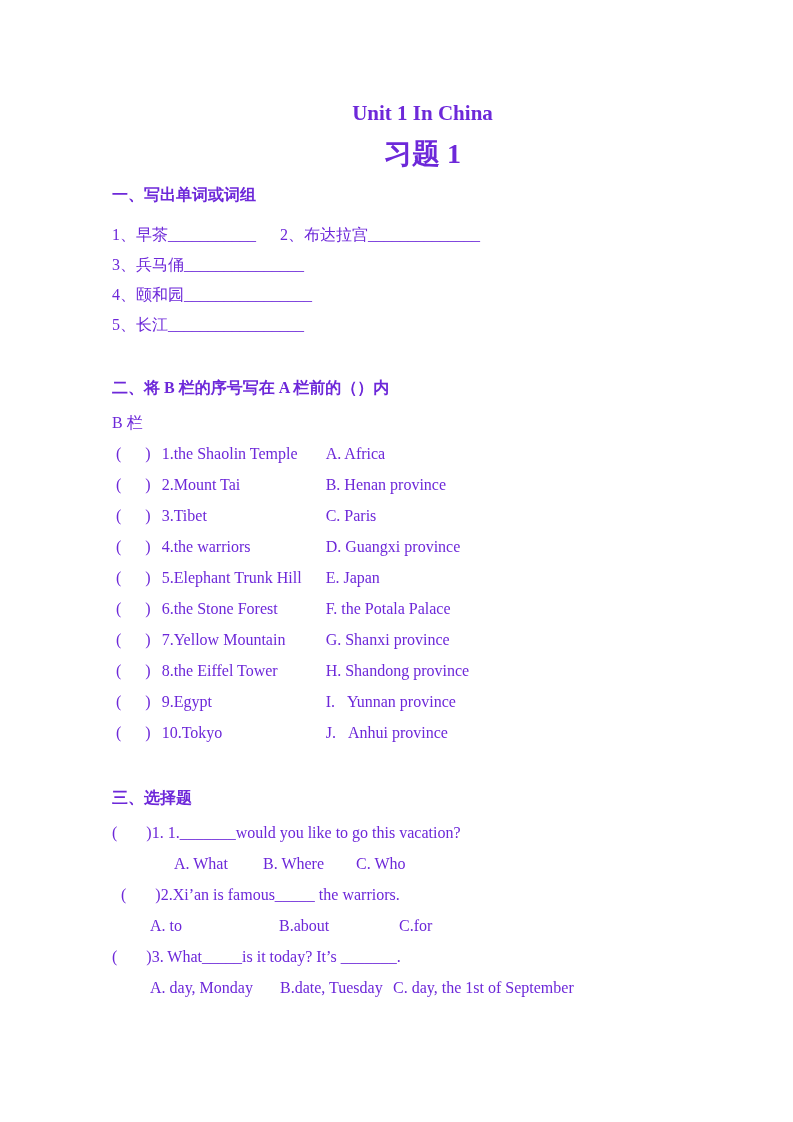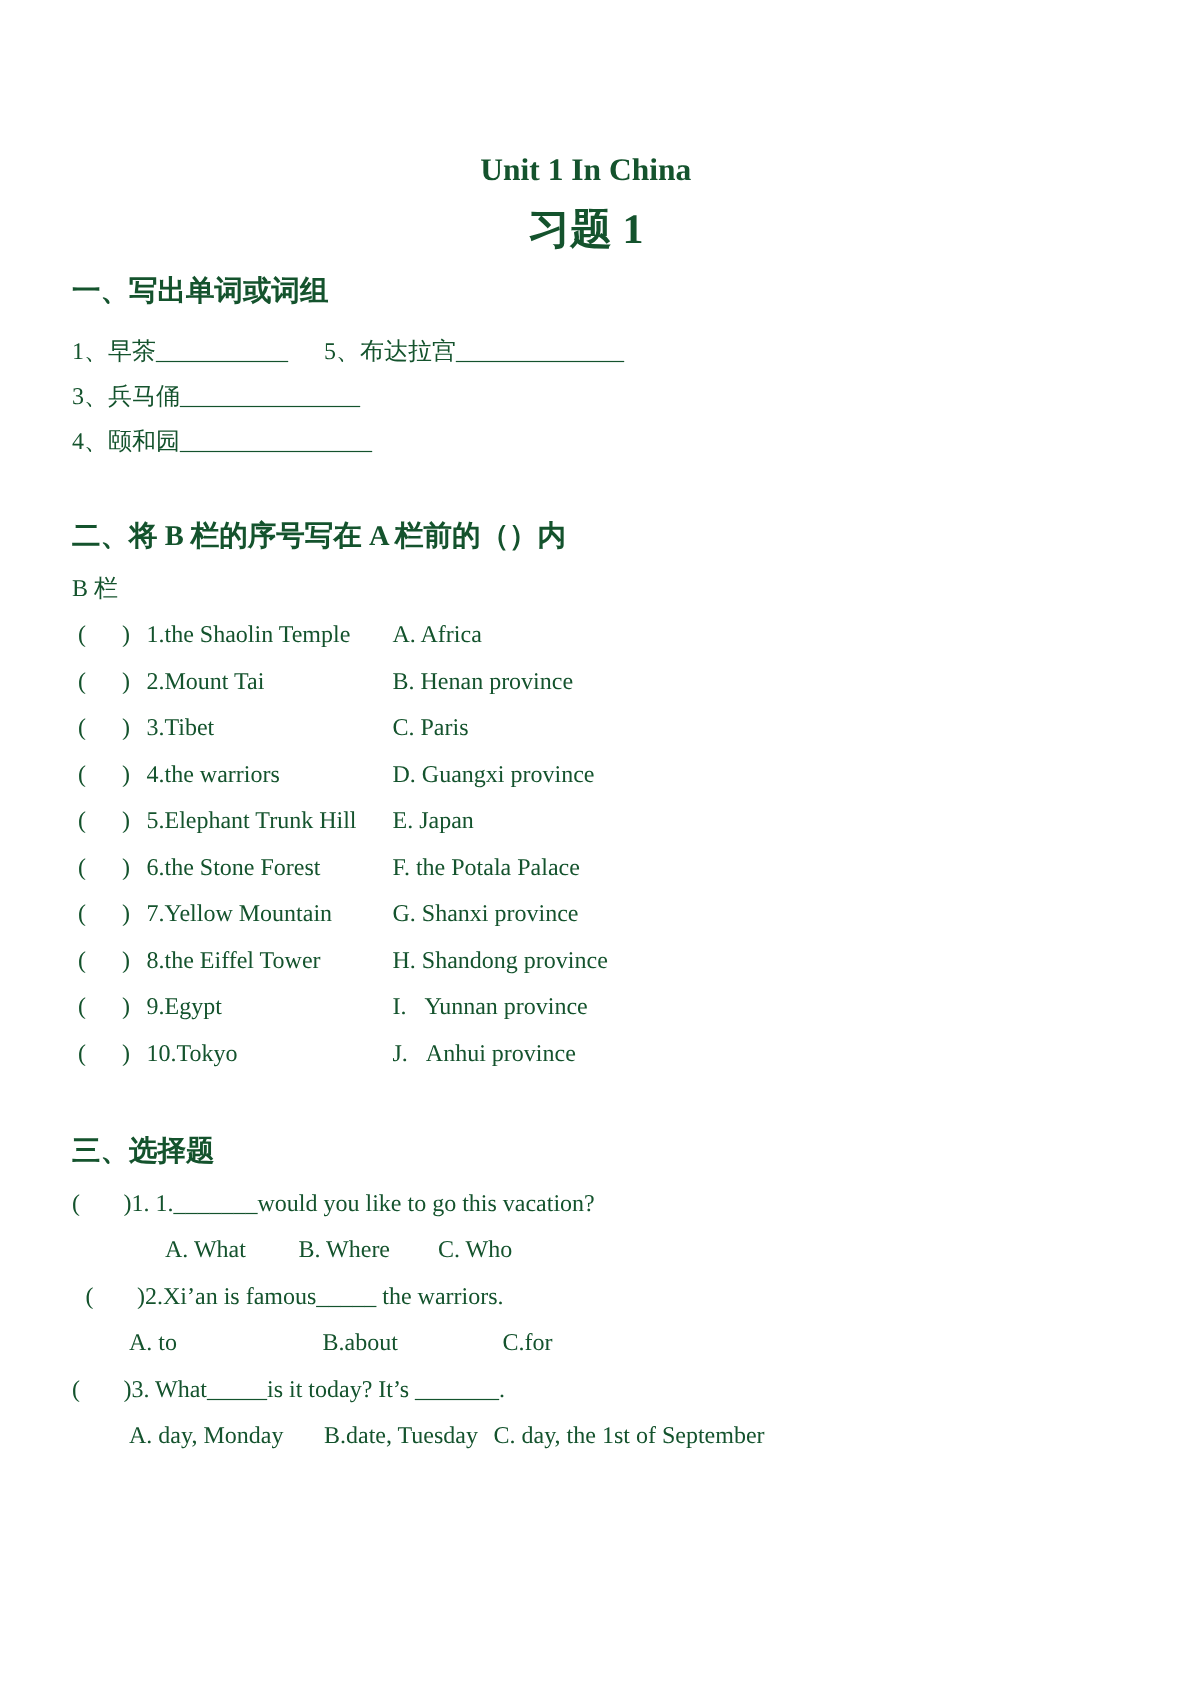--- a/index.html
+++ b/index.html
@@ -1,43 +1,43 @@
 <!DOCTYPE html>
 <html><head>
 <meta charset="utf-8">
 <style>
   html,body{margin:0;padding:0;background:#ffffff;}
   .page{
     position:relative;
     width:793px;height:1122px;
     background:#ffffff;
-    color:#14532d;
+    color:#6d28d9;
     font-family:"Liberation Serif","DejaVu Serif",serif;
     font-size:16px;
     box-sizing:border-box;
-    padding:0 60px 0 48px;
+    padding:0 60px 0 112px;
     overflow:hidden;
   }
   .doc-title{
     margin:102px 0 0 0;
     text-align:center;
     font-weight:bold;
     font-size:21px;
     line-height:22px;
   }
   .doc-subtitle{
     margin:19px 0 0 0;
     text-align:center;
     font-weight:bold;
     font-size:28px;
     line-height:21px;
   }
   .sec-heading{
     font-weight:bold;
-    font-size:19px;
+    font-size:16px;
     line-height:18px;
   }
   .s1-heading{margin-top:22px;}
   .s1-line{margin-top:14px;line-height:16px;white-space:nowrap;}
   .s1-line.first{margin-top:23px;}
   .s1-gap{display:inline-block;width:24px;}
   .blank{letter-spacing:0;}
   .s2-heading{margin-top:46px;}
   .s2-colheads{display:flex;margin-top:18px;line-height:16px;}
   .s2-colhead-a{margin-left:52px;width:228px;}
@@ -65,27 +65,30 @@
 <body>
 
 <div class="page">
 
   <div class="doc-title">Unit 1 In China</div>
   <div class="doc-subtitle">习题 1</div>
 
   <div class="sec-heading s1-heading">一、写出单词或词组</div>
 
   <div class="s1-line first">
-    <span>1、早茶</span><span class="blank">___________</span><span class="s1-gap"></span><span>5、布达拉宫</span><span class="blank">______________</span>
+    <span>1、早茶</span><span class="blank">___________</span><span class="s1-gap"></span><span>2、布达拉宫</span><span class="blank">______________</span>
   </div>
   <div class="s1-line">
     <span>3、兵马俑</span><span class="blank">_______________</span>
   </div>
   <div class="s1-line">
     <span>4、颐和园</span><span class="blank">________________</span>
+  </div>
+  <div class="s1-line">
+    <span>5、长江</span><span class="blank">_________________</span>
   </div>
 
   <div class="sec-heading s2-heading">二、将 B 栏的序号写在 A 栏前的（）内</div>
 
   <div class="s2-colheads">
     <span class="s2-colhead-b">B 栏</span>
   </div>
 
   <div class="m-row">
     <span class="m-paren-open">(</span>

